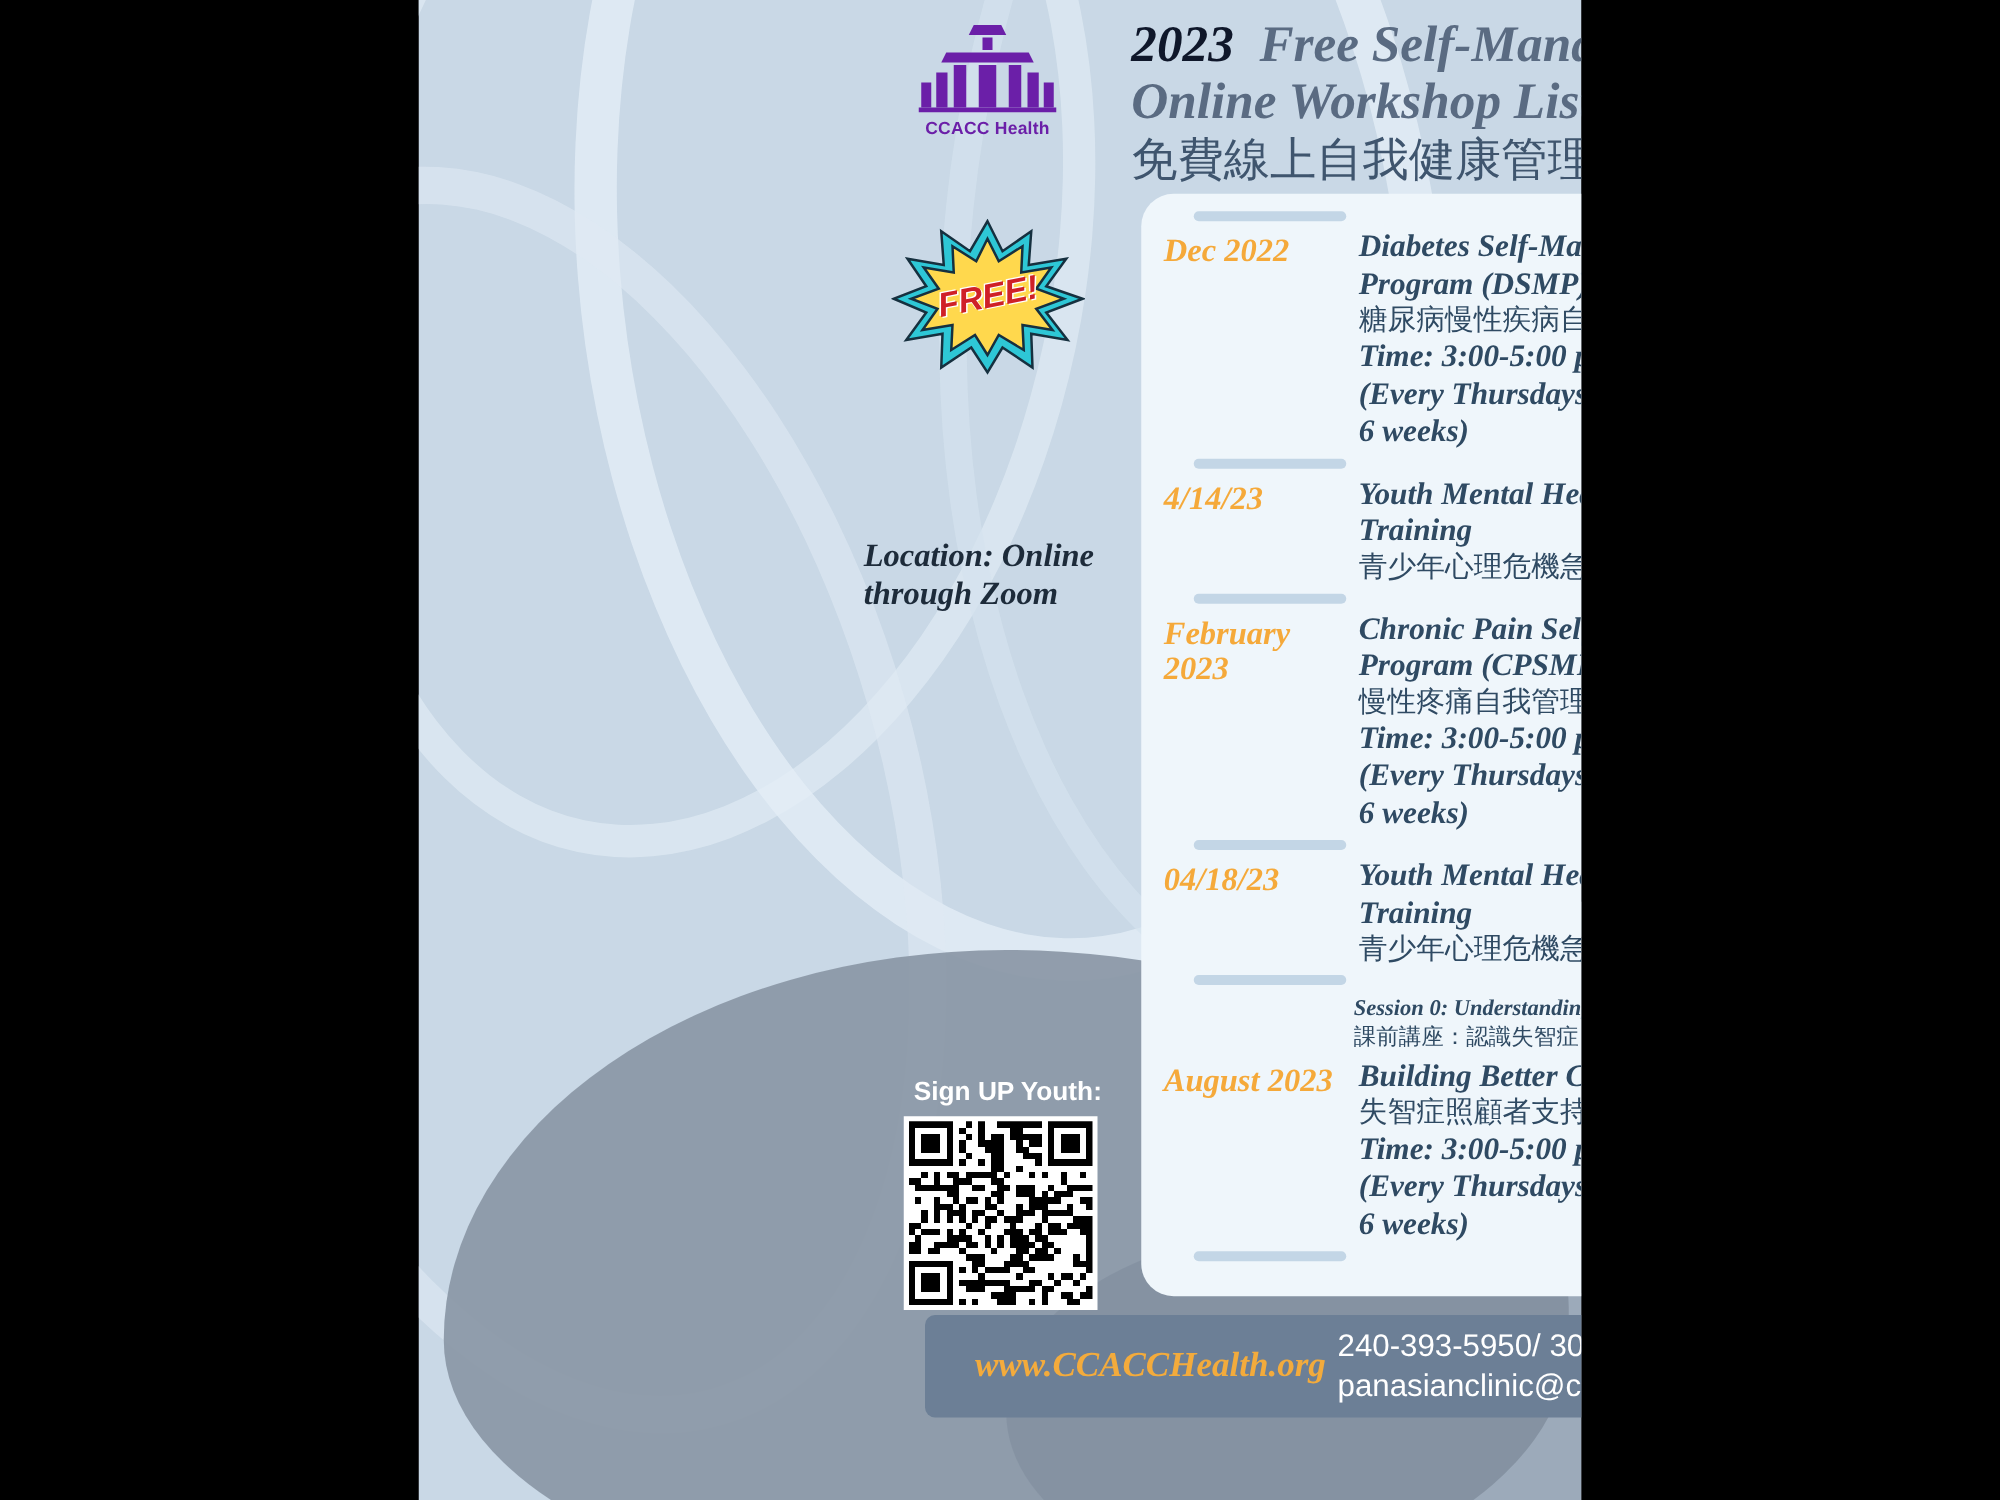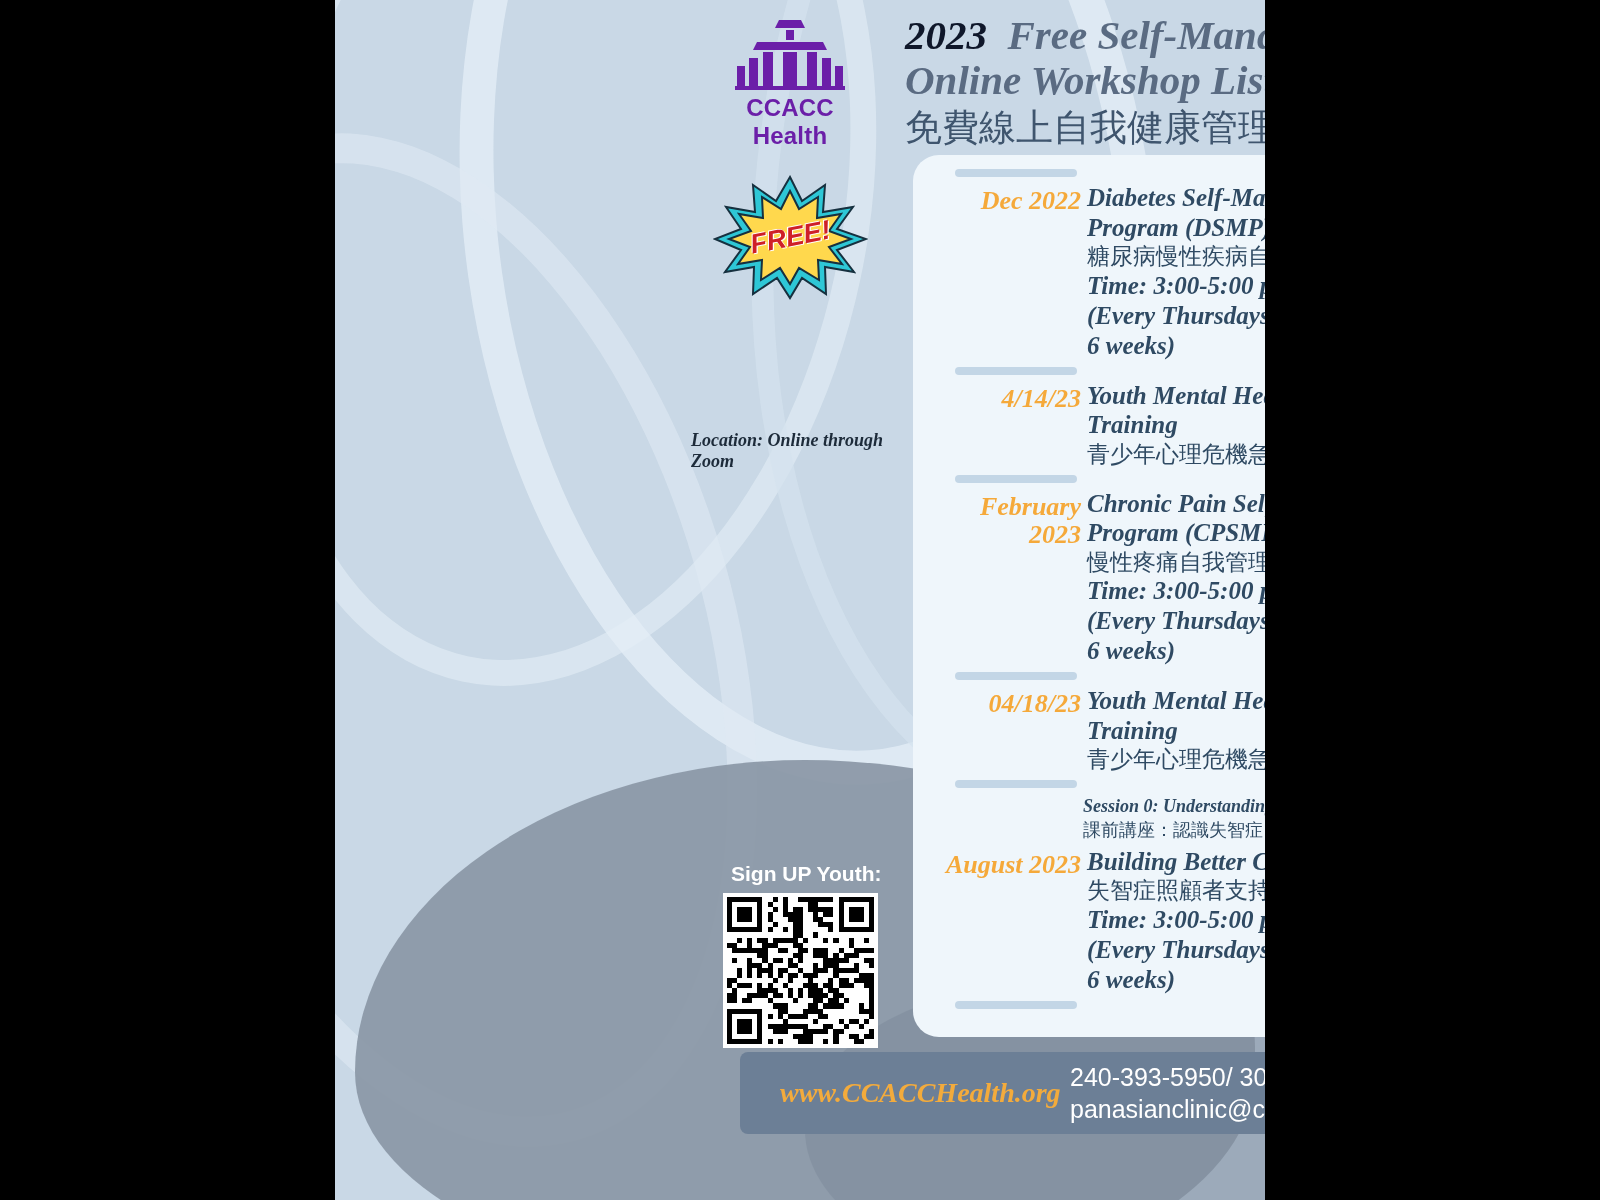--- a/index.html
+++ b/index.html
@@ -97,21 +97,21 @@
     width: 126px;
     height: 72px;
     margin: 0 auto;
     position: relative;
   }
   .logo-text {
     margin-top: 4px;
     color: #6b1fa8;
     font-family: "Liberation Sans", sans-serif;
     font-weight: bold;
-    font-size: 24px;
+    font-size: 14px;
     letter-spacing: .2px;
   }
 
   .title-block {
     position: absolute;
     left: 570px;
     top: 14px;
     width: 600px;
   }
   .title-line1 {
@@ -162,21 +162,21 @@
     color: #cf2027;
     transform: rotate(-11deg);
     text-shadow: 1px 1px 0 #fff, -1px -1px 0 #fff;
   }
 
   .location {
     position: absolute;
     left: 356px;
     top: 430px;
     width: 220px;
-    font-size: 18px;
+    font-size: 26px;
     font-weight: bold;
     font-style: italic;
     color: #1d2b3a;
     line-height: 1.15;
   }
 
   .signup-label {
     position: absolute;
     left: 396px;
     top: 862px;
@@ -229,21 +229,21 @@
     align-items: flex-start;
     padding: 6px 0 6px 0;
   }
   .row .date {
     width: 150px;
     flex: 0 0 150px;
     color: #f5a93a;
     font-size: 26px;
     font-weight: bold;
     font-style: italic;
-    text-align: right;
+    text-align: left;
     line-height: 1.08;
     padding-top: 4px;
   }
   .row .body {
     flex: 1 1 auto;
     padding-left: 6px;
   }
   .t-en {
     color: #2f4a63;
     font-size: 25px;

